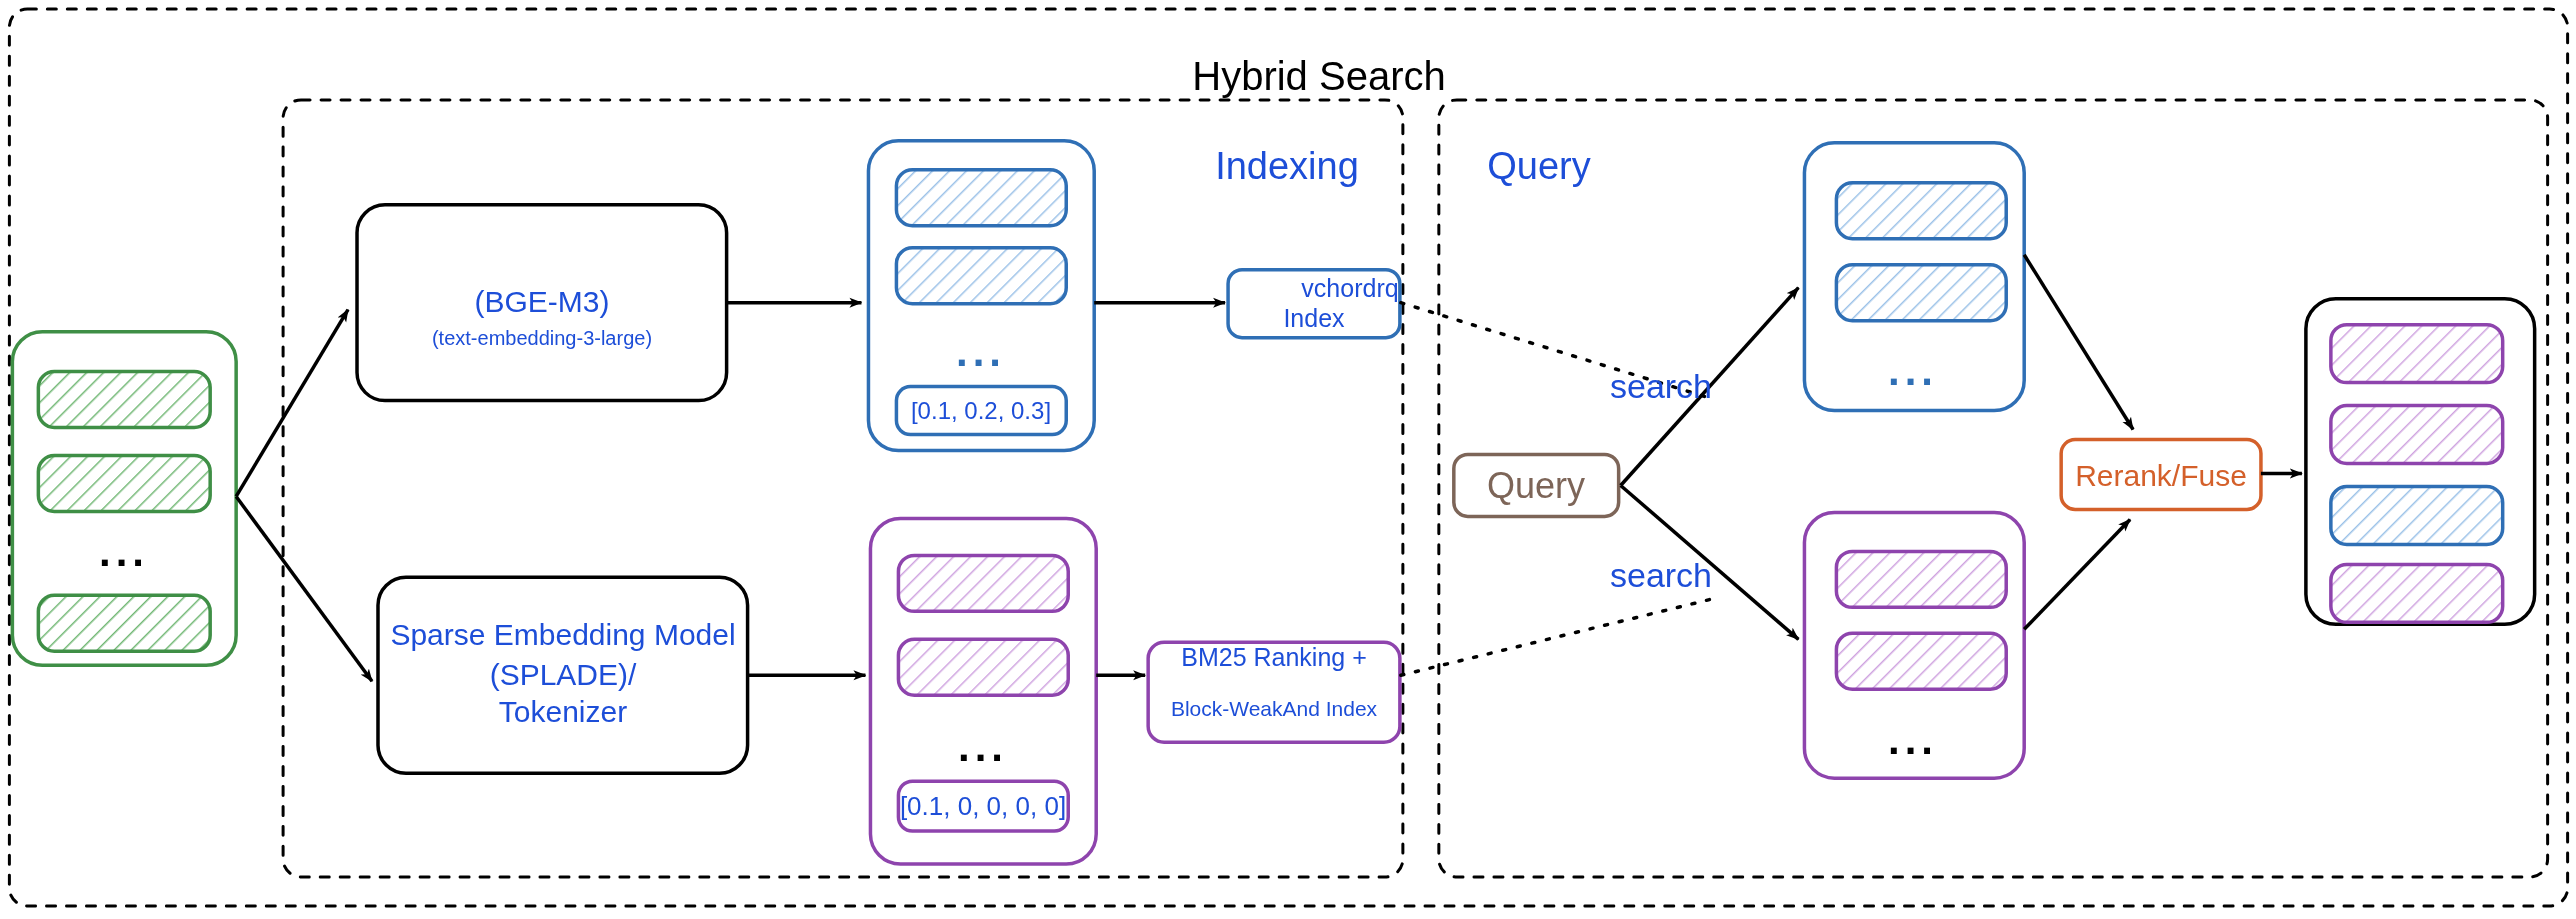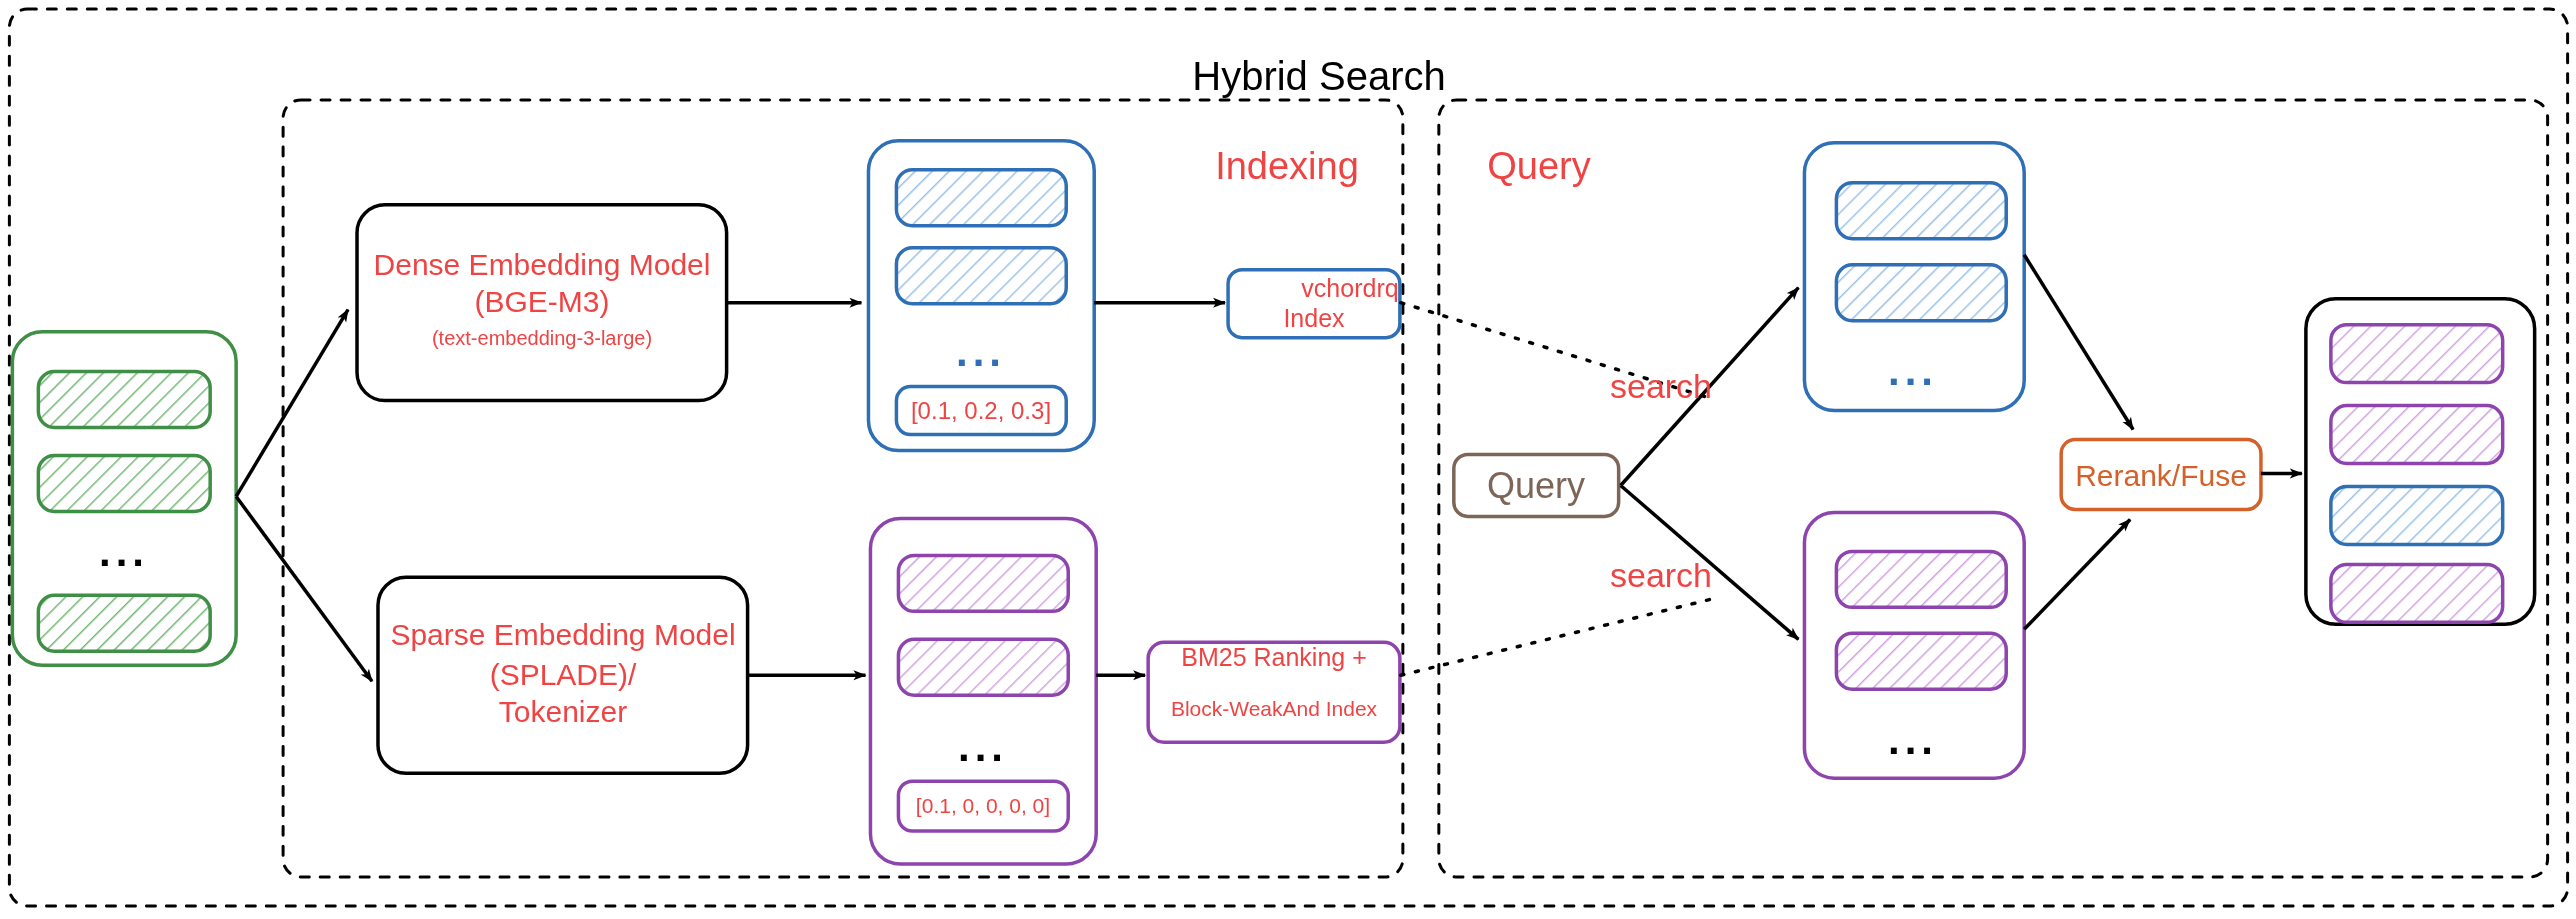--- a/index.html
+++ b/index.html
@@ -1,21 +1,21 @@
 <!DOCTYPE html>
 <html><head>
 <meta charset="utf-8">
 <style>
   html,body{margin:0;padding:0;background:#ffffff;}
   body{width:2576px;height:919px;overflow:hidden;
        font-family:"Liberation Sans","DejaVu Sans",sans-serif;}
   #stage{position:relative;width:2576px;height:919px;background:#fff;}
   svg#canvas{position:absolute;left:0;top:0;width:2576px;height:919px;}
   .lbl{position:absolute;white-space:pre;text-align:center;line-height:1.18;
-       color:#ef4444;font-family:"Liberation Sans","DejaVu Sans",sans-serif;}
+       color:#1d4ed8;font-family:"Liberation Sans","DejaVu Sans",sans-serif;}
   .tl{transform:translate(-50%,-50%);}
 </style>
 </head>
 <body>
 
 <div id="stage">
 
 <svg id="canvas" viewBox="0 0 2578 920" xmlns="http://www.w3.org/2000/svg">
   <defs>
     <pattern id="hg" patternUnits="userSpaceOnUse" width="12" height="12" patternTransform="rotate(45)">
@@ -111,33 +111,32 @@
   </g>
 </svg>
 
 <div class="lbl tl" style="left:1319px;top:44px;font-size:40px;color:#000;margin-top:33px;">Hybrid Search</div>
 
 <div class="lbl tl" style="left:1287px;top:166px;font-size:38px;">Indexing</div>
 <div class="lbl tl" style="left:1539px;top:166px;font-size:38px;">Query</div>
 
 <div class="lbl tl" style="left:124px;top:552px;font-size:42px;font-weight:bold;letter-spacing:5px;color:#000;">...</div>
 
-<div class="lbl tl" style="left:542px;top:265px;font-size:30px;">Dense Embedding Model</div>
 <div class="lbl tl" style="left:542px;top:302px;font-size:30px;">(BGE-M3)</div>
 <div class="lbl tl" style="left:542px;top:339px;font-size:20px;">(text-embedding-3-large)</div>
 
 <div class="lbl tl" style="left:563px;top:635px;font-size:30px;">Sparse Embedding Model</div>
 <div class="lbl tl" style="left:563px;top:675px;font-size:30px;">(SPLADE)/</div>
 <div class="lbl tl" style="left:563px;top:712px;font-size:30px;">Tokenizer</div>
 
 <div class="lbl tl" style="left:981px;top:352px;font-size:42px;font-weight:bold;letter-spacing:5px;color:#2f6fb5;">...</div>
 <div class="lbl tl" style="left:981px;top:411px;font-size:24px;text-align:right;">[0.1, 0.2, 0.3]</div>
 
 <div class="lbl tl" style="left:983px;top:747px;font-size:42px;font-weight:bold;letter-spacing:5px;color:#000;">...</div>
-<div class="lbl tl" style="left:983px;top:806px;font-size:21px;">[0.1, 0, 0, 0, 0]</div>
+<div class="lbl tl" style="left:983px;top:806px;font-size:26px;">[0.1, 0, 0, 0, 0]</div>
 
 <div class="lbl tl" style="left:1314px;top:289px;font-size:25px;margin-left:36px;">vchordrq</div>
 <div class="lbl tl" style="left:1314px;top:319px;font-size:25px;text-align:right;">Index</div>
 <div class="lbl tl" style="left:1274px;top:658px;font-size:25px;text-align:right;">BM25 Ranking +</div>
 <div class="lbl tl" style="left:1274px;top:709px;font-size:21px;">Block-WeakAnd Index</div>
 
 <div class="lbl tl" style="left:1536px;top:486px;font-size:36px;color:#7d6558;">Query</div>
 
 <div class="lbl tl" style="left:1661px;top:386px;font-size:34px;">search</div>
 <div class="lbl tl" style="left:1661px;top:575px;font-size:34px;">search</div>

